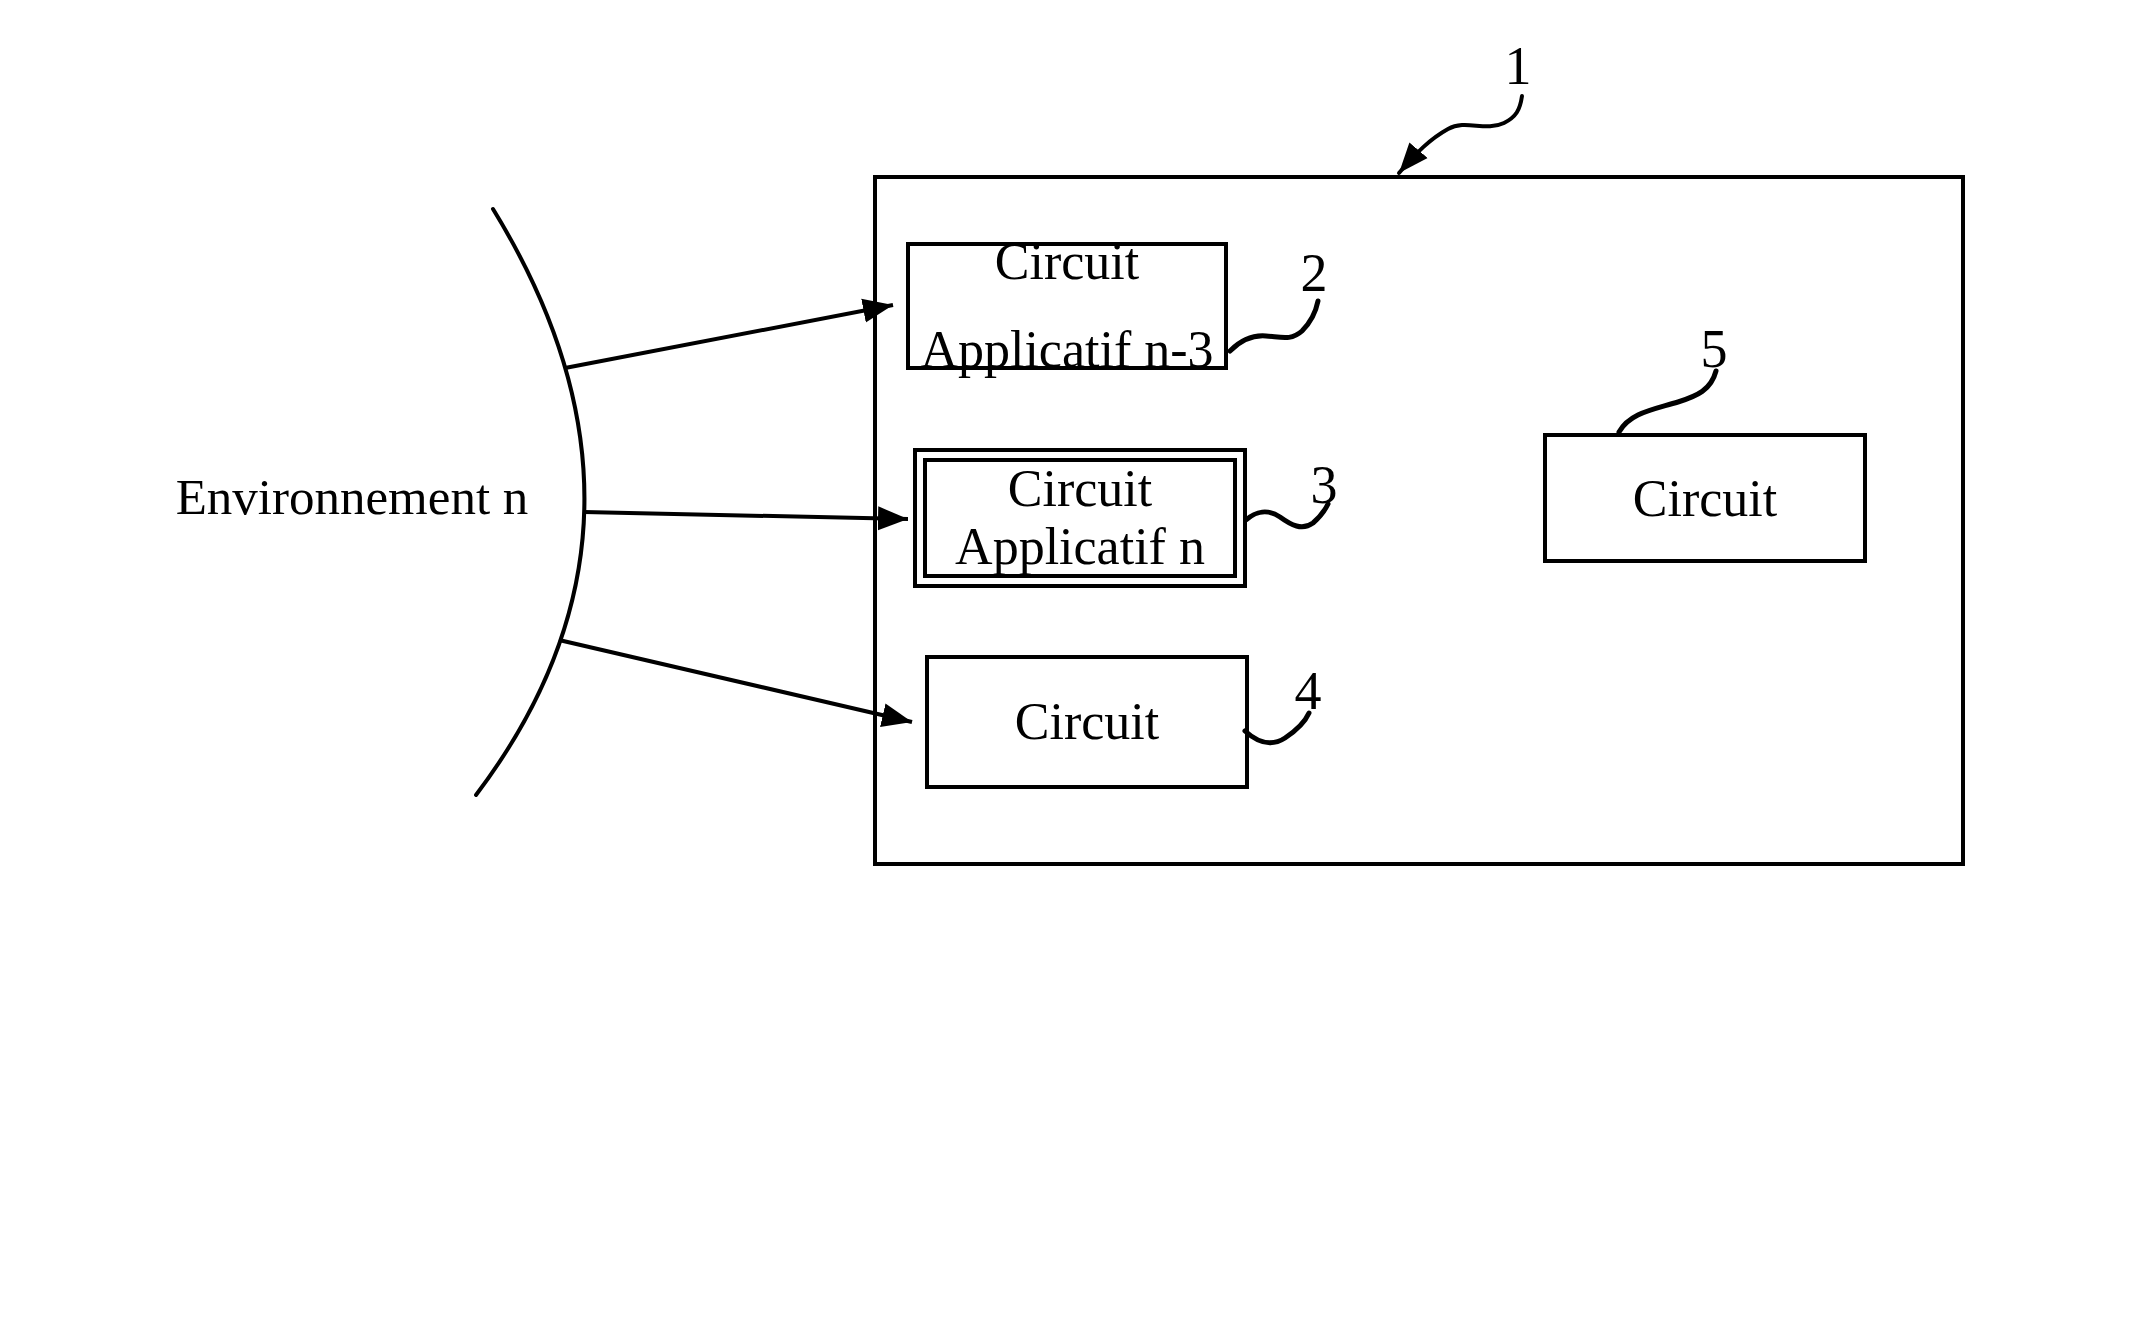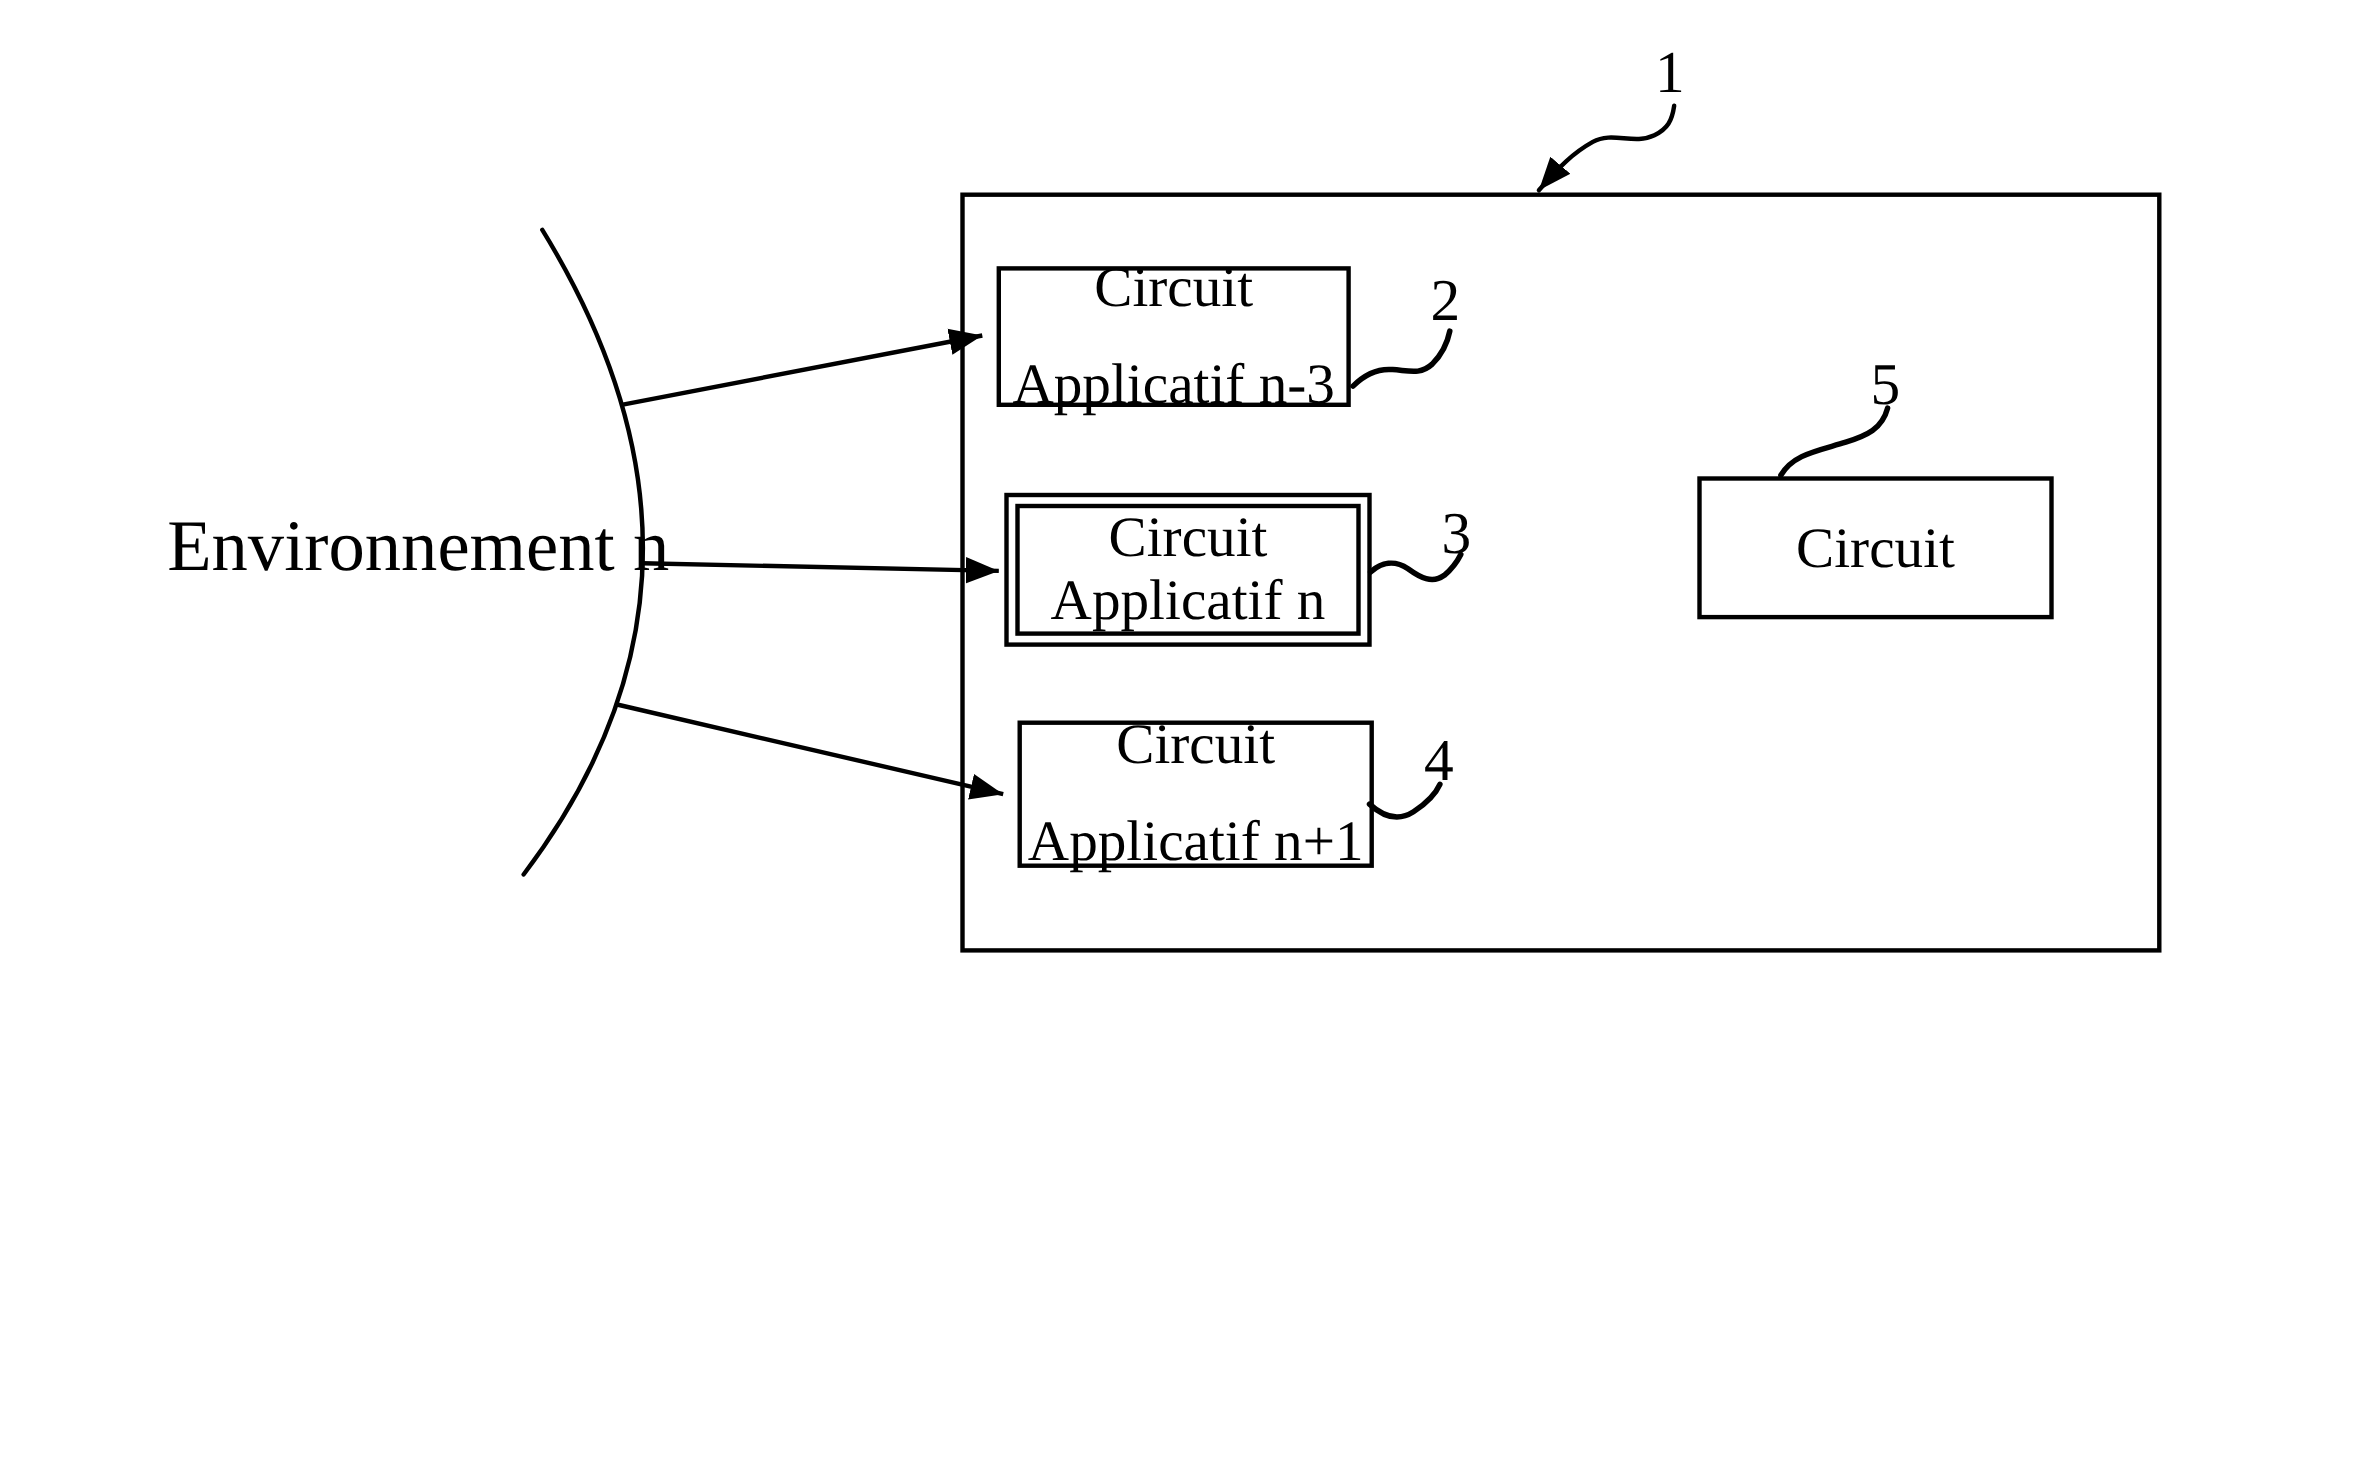--- a/index.html
+++ b/index.html
@@ -63,21 +63,21 @@
     align-items: center;
     justify-content: center;
     text-align: center;
   }
   .env-label {
     position: absolute;
     left: 152px;
     top: 468px;
     width: 400px;
     text-align: center;
-    font-size: 66px;
+    font-size: 51px;
     line-height: 58px;
     white-space: nowrap;
   }
   .ref-digit {
     position: absolute;
     width: 60px;
     text-align: center;
     font-size: 54px;
     line-height: 66px;
   }
@@ -122,21 +122,20 @@
 
   <div class="circuit-box box-n">
     <div class="inner-frame">
       <span class="box-label">Circuit</span>
       <span class="box-label">Applicatif n</span>
     </div>
   </div>
 
   <div class="circuit-box box-n1">
     <span class="box-label">Circuit</span>
-    <span class="box-label">Applicatif n+1</span>
   </div>
 
   <div class="circuit-box box-bio">
     <span class="box-label">Circuit</span>
   </div>
 
   <div class="env-label">Environnement n</div>
 
   <div class="ref-digit ref-1">1</div>
   <div class="ref-digit ref-2">2</div>

